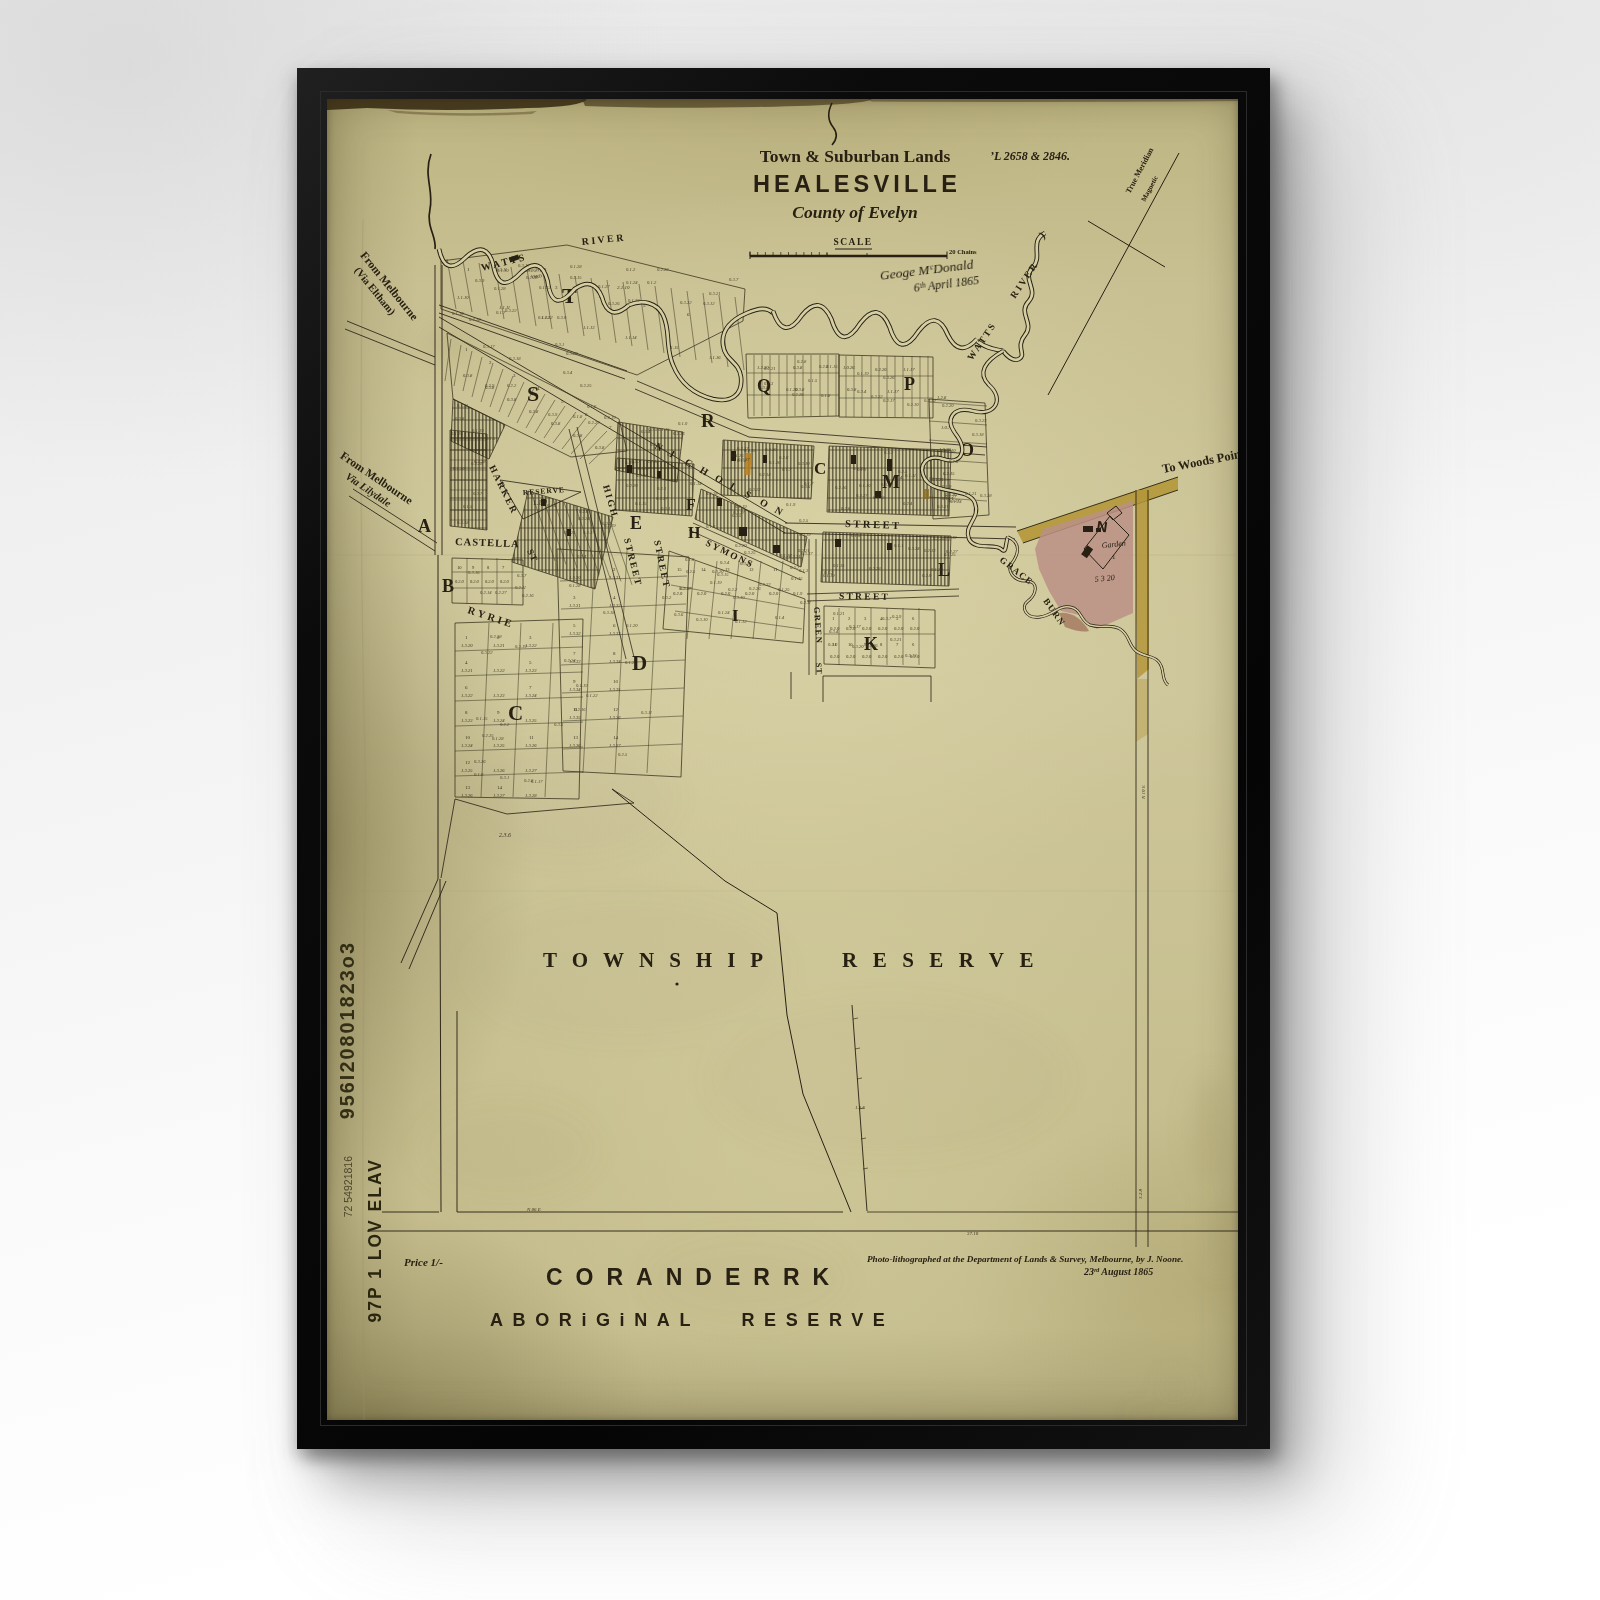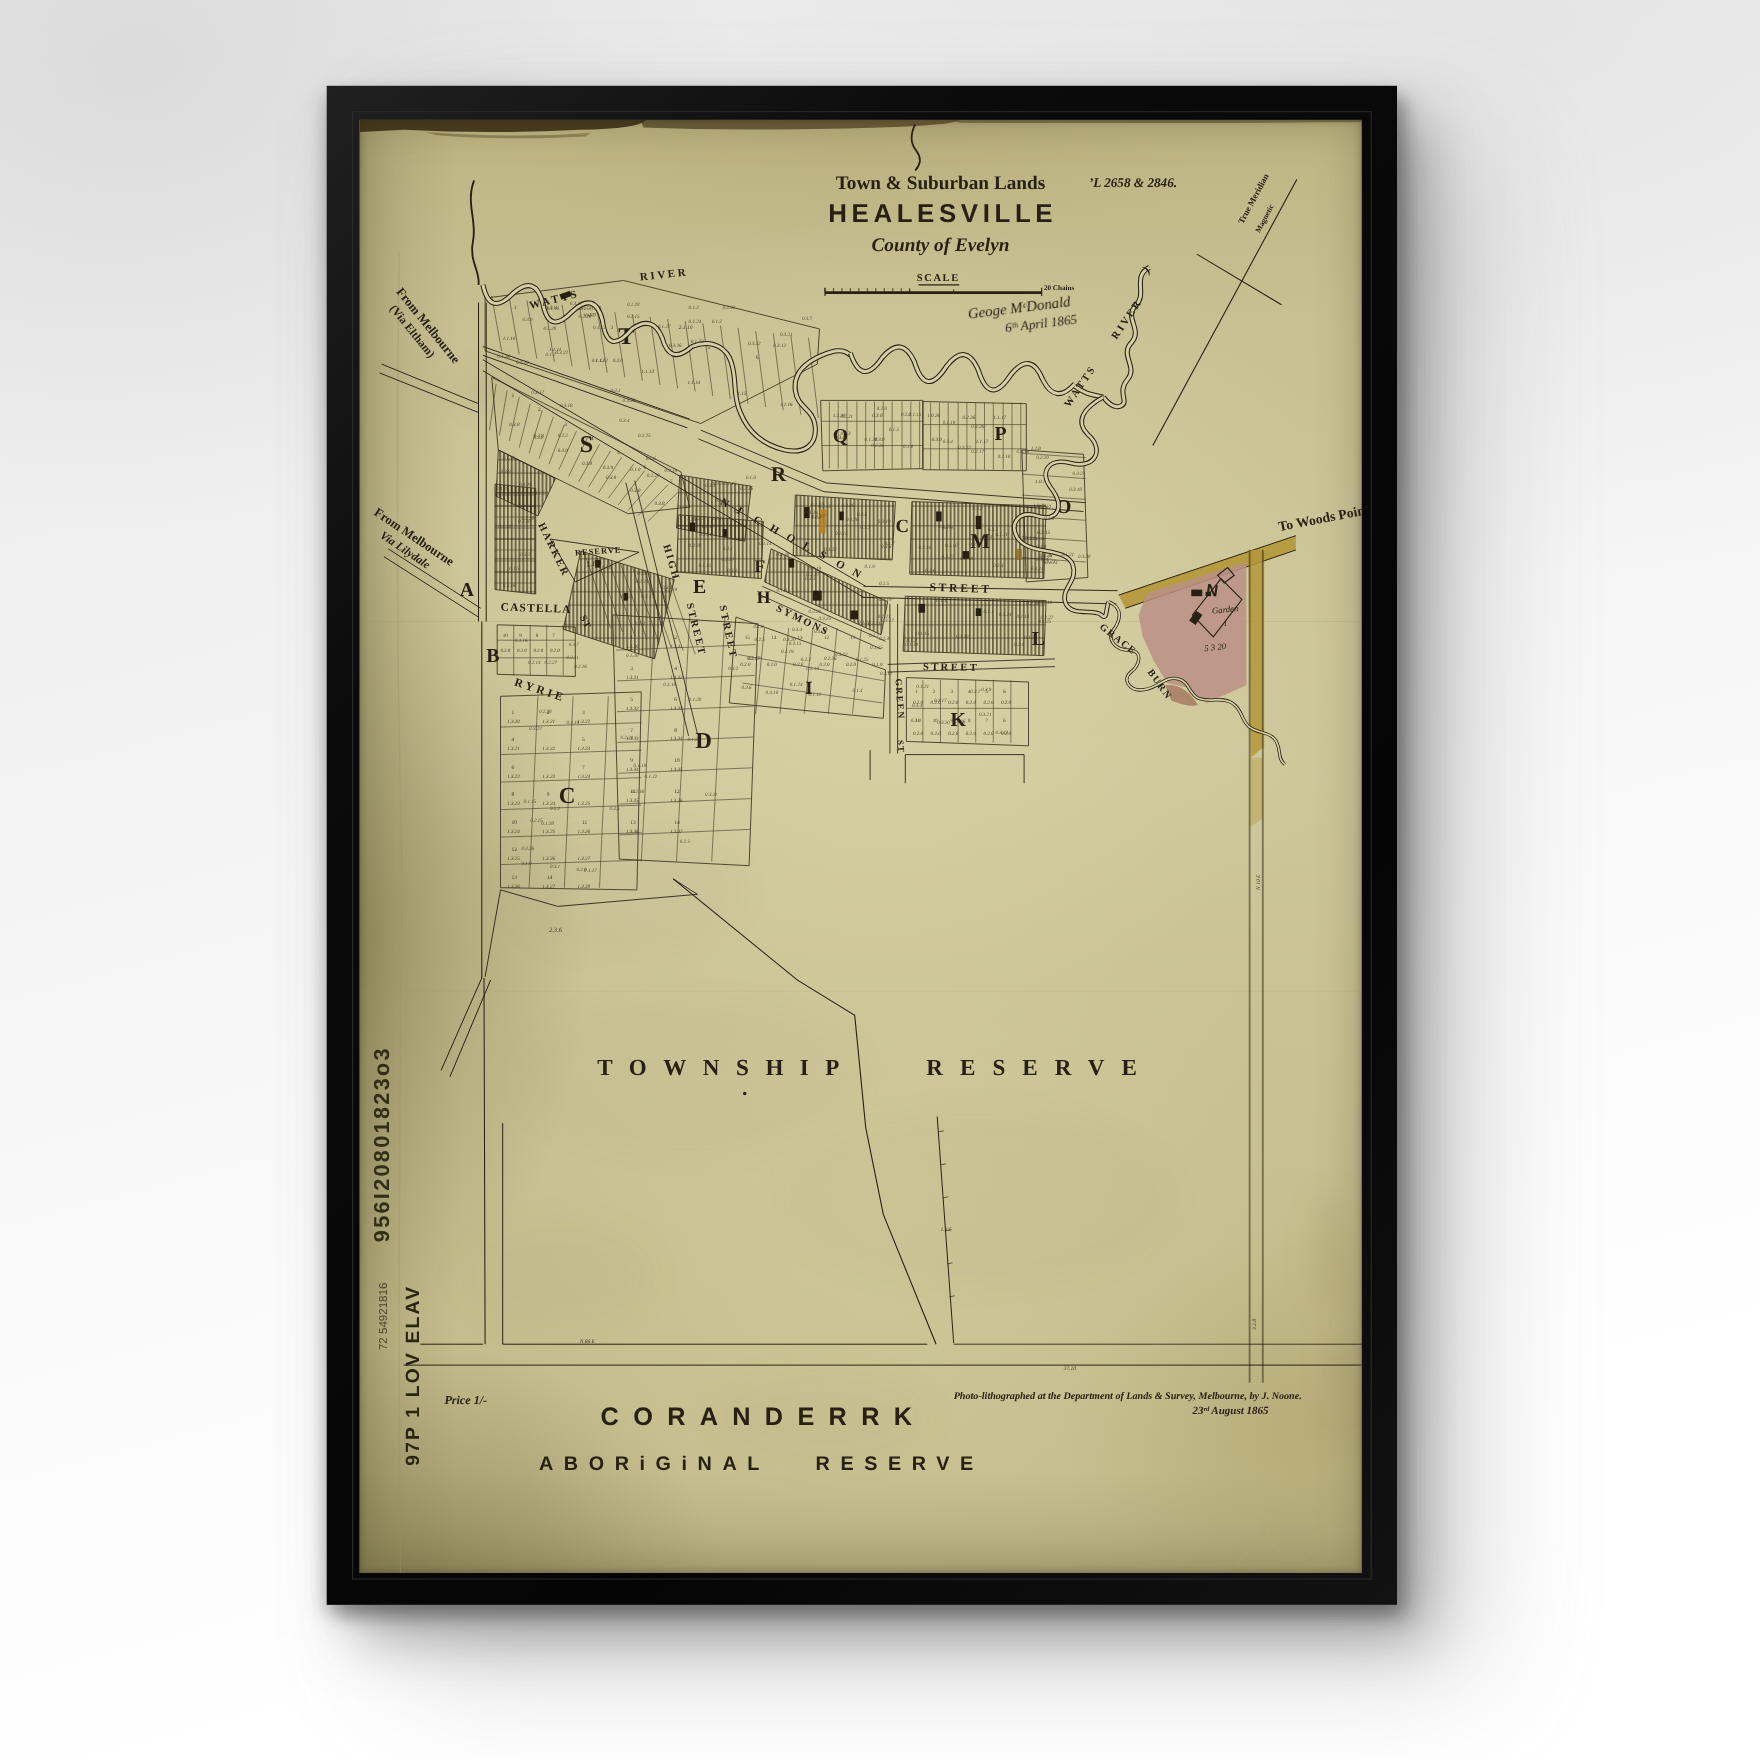--- a/index.html
+++ b/index.html
@@ -1,20 +1,20 @@
 <!DOCTYPE html>
 <html><head><meta charset="utf-8">
 <style>
 html,body{margin:0;padding:0;width:1600px;height:1600px;overflow:hidden;}
 body{font-family:"Liberation Sans",sans-serif;
 background:
  radial-gradient(900px 700px at 8% 4%, rgba(175,175,175,0.25), rgba(175,175,175,0) 60%),
  radial-gradient(1500px 900px at 85% 2%, rgba(200,200,200,0.25), rgba(200,200,200,0) 55%),
  linear-gradient(165deg,#e9e9e9 0%,#f1f1f1 30%,#fafafa 60%,#ffffff 82%);}
-.frame{position:absolute;left:297px;top:78px;width:973px;height:1381px;
+.frame{position:absolute;left:297px;top:68px;width:973px;height:1381px;
 background:linear-gradient(135deg,#202020 0%,#0b0b0b 25%,#050505 70%,#121212 100%);
 box-shadow:8px 10px 16px rgba(70,70,70,0.5), 26px 30px 48px rgba(95,95,95,0.5), 70px 60px 110px rgba(140,140,140,0.33), -4px 8px 14px rgba(120,120,120,0.3);}
 .frame::after{content:"";position:absolute;left:23px;top:23px;right:23px;bottom:23px;
 border:1px solid #2b2b2b;}
 .paper{position:absolute;left:30px;top:31px;width:911px;height:1321px;
 background:
  linear-gradient(90deg, rgba(118,110,68,0.26), rgba(118,110,68,0) 10%),
  linear-gradient(0deg, rgba(118,110,68,0.24), rgba(118,110,68,0) 7%),
  radial-gradient(640px 480px at 52% 34%, rgba(228,222,178,0.5), rgba(228,222,178,0) 75%),
  radial-gradient(520px 720px at 52% 76%, rgba(216,209,162,0.45), rgba(216,209,162,0) 70%),

